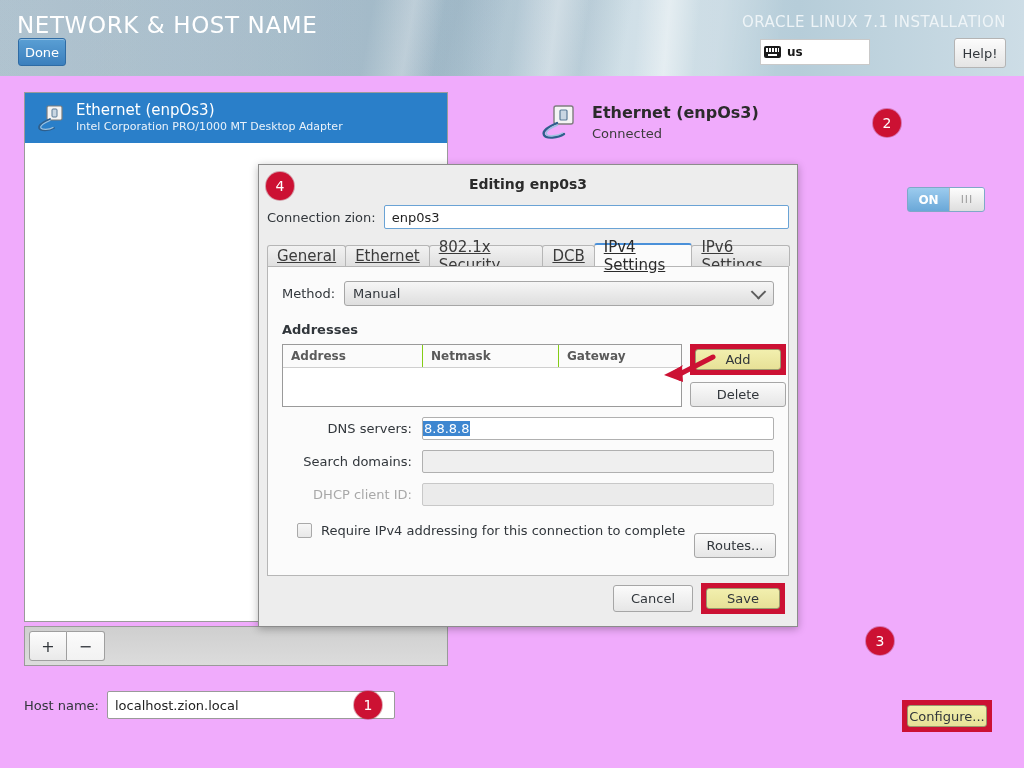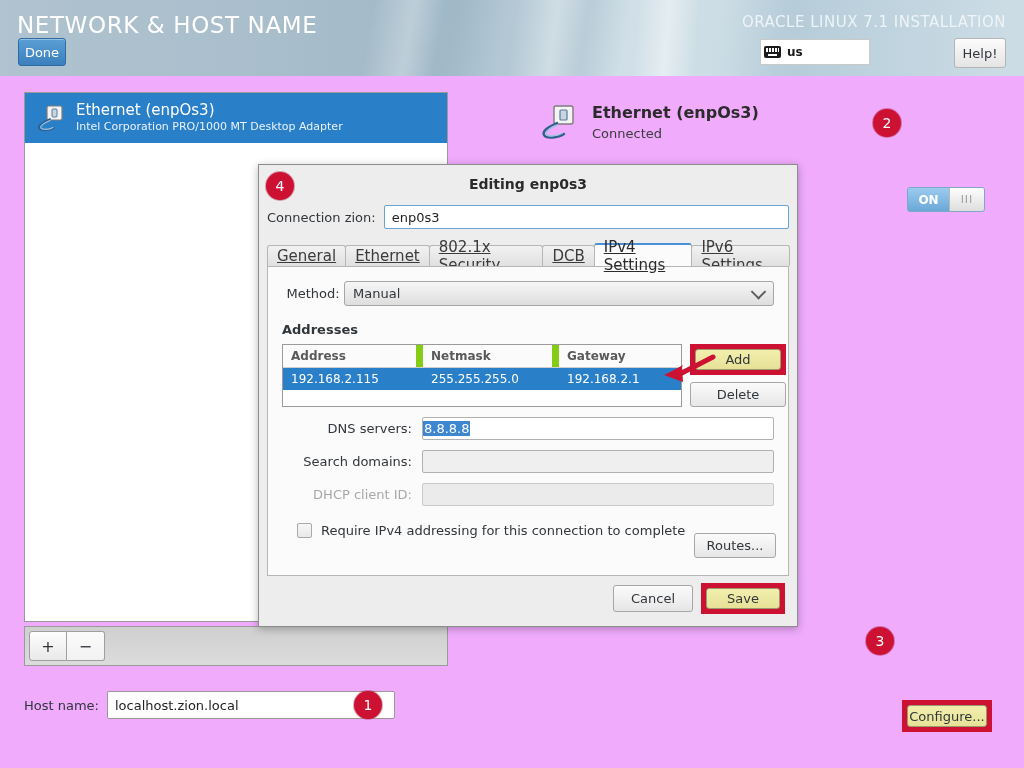--- a/index.html
+++ b/index.html
@@ -202,21 +202,21 @@
   .tab.active{
     background:#fbfbfb;color:#2b2b2b;height:23px;
     border-top:2px solid #4a90d9;z-index:3;position:relative;
   }
   .tab-panel{
     margin:0 8px;background:#fbfbfb;border:1px solid #b6b6b6;
     height:310px;box-sizing:border-box;position:relative;padding:14px 14px 0 14px;
   }
 
   .method-row{display:flex;align-items:center;}
-  .method-label{font-size:13px;color:#31363b;width:62px;text-align:center;}
+  .method-label{font-size:13px;color:#31363b;width:62px;}
   .combo{
     flex:1;height:25px;border:1px solid #a6a6a6;border-radius:3px;
     background:linear-gradient(to bottom,#f6f6f6,#dedede);
     display:flex;align-items:center;padding:0 8px;box-sizing:border-box;
     font-size:13px;color:#31363b;cursor:pointer;position:relative;
   }
   .combo .chev{
     position:absolute;right:9px;top:50%;width:9px;height:9px;
     border-right:2px solid #5c5c5c;border-bottom:2px solid #5c5c5c;
     transform:translateY(-70%) rotate(45deg);
@@ -225,21 +225,21 @@
   .addr-head{font-size:13px;font-weight:bold;color:#31363b;margin-top:16px;}
 
   .addr-area{display:flex;margin-top:7px;}
   .addr-table{
     width:400px;background:#ffffff;border:1px solid #9a9a9a;box-sizing:border-box;
   }
   .addr-hdr{display:flex;height:22px;background:#fbfbfb;border-bottom:1px solid #cfcfcf;}
   .addr-hdr div{
     font-size:12px;font-weight:bold;color:#5a5a5a;
     display:flex;align-items:center;padding-left:8px;box-sizing:border-box;
-    border-right:7px solid #84cc16;
+    border-right:1px solid #84cc16;
   }
   .c1{width:140px;} .c2{width:136px;} .c3{width:122px;border-right:none !important;}
   .addr-row{display:flex;height:22px;background:#2a7fc9;cursor:pointer;}
   .addr-row div{
     font-size:12px;color:#ffffff;display:flex;align-items:center;
     padding-left:8px;box-sizing:border-box;
   }
   .addr-empty{height:16px;background:#ffffff;}
 
   .addr-btns{margin-left:8px;width:96px;}
@@ -383,25 +383,20 @@
 
     <div class="addr-head">Addresses</div>
 
     <div class="addr-area">
       <div class="addr-table">
         <div class="addr-hdr">
           <div class="c1">Address</div>
           <div class="c2">Netmask</div>
           <div class="c3">Gateway</div>
         </div>
-        <div class="addr-row">
-          <div class="c1">192.168.2.115</div>
-          <div class="c2">255.255.255.0</div>
-          <div class="c3">192.168.2.1</div>
-        </div>
         <div class="addr-empty"></div>
       </div>
       <div class="addr-btns">
         <div class="hl add-hl">
           <div class="btn-yellow">Add</div>
         </div>
         <div class="btn-grey" style="margin-top:7px;">Delete</div>
       </div>
     </div>
 

